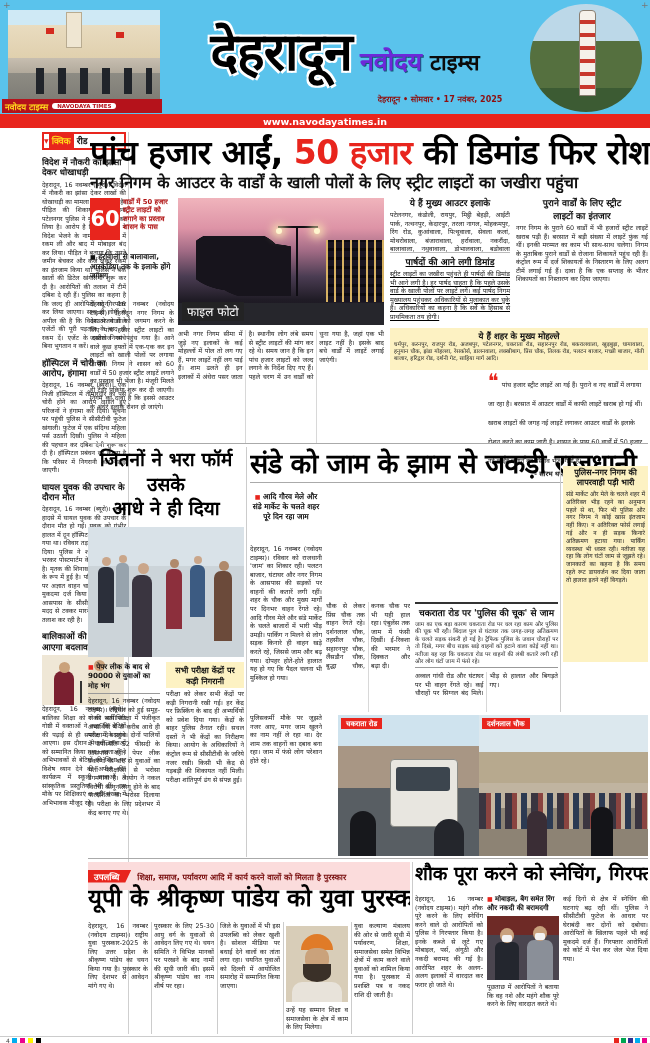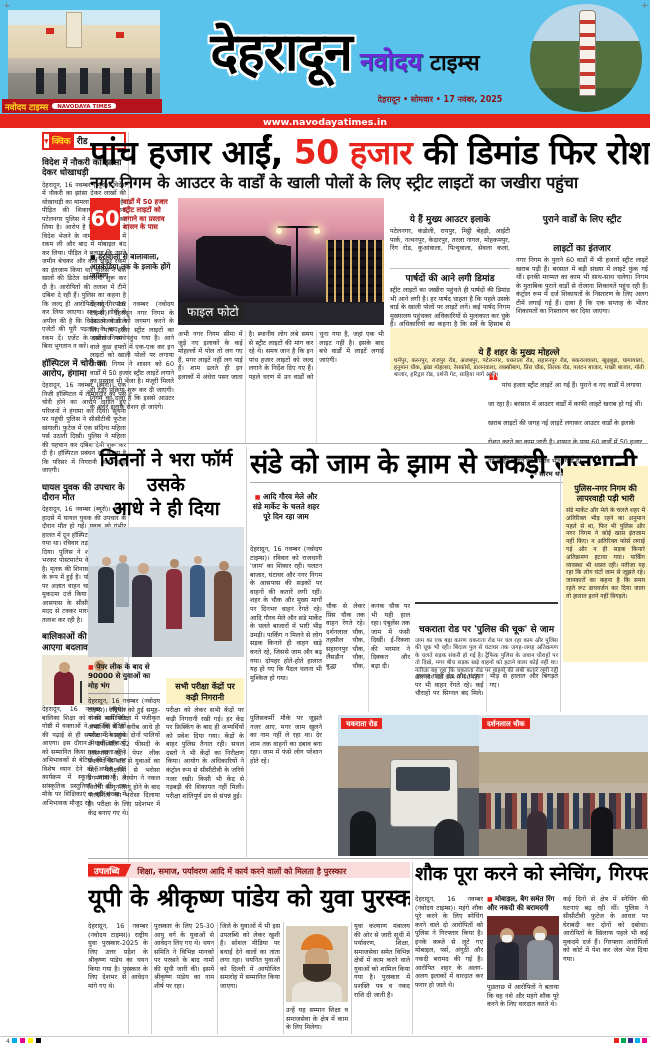--- a/index.html
+++ b/index.html
@@ -8,21 +8,21 @@
   .abs{position:absolute;}
   .bt{position:absolute;font-size:6.4px;line-height:1.34;text-align:justify;color:#1c1c1c;overflow:hidden;}
   .ctr{text-align:center;}
   .ph{position:absolute;overflow:hidden;background:#c9c9c9;}
   .chip{position:absolute;left:3px;top:3px;background:#e8251d;color:#fff;font-size:7px;font-weight:bold;padding:1px 5px;z-index:3;}
   .capchip{position:absolute;left:4px;bottom:4px;background:rgba(35,35,35,.88);color:#fff;font-size:12px;padding:1px 5px;z-index:3;}
   .vr{position:absolute;width:1px;background:#cccccc;}
   .hrule{position:absolute;height:1px;background:#aaaaaa;}
   .cols2{column-count:2;column-gap:6px;column-rule:1px solid #d8d8d8;}
   .cols3{column-count:3;column-gap:6px;column-rule:1px solid #d8d8d8;}
-  .boxhead{font-weight:bold;text-align:center;color:#111;margin-top:16px;}
+  .boxhead{font-weight:bold;text-align:center;color:#111;}
   .yellow{background:#fdf2c3;}
   .qr-h{font-size:8.6px;font-weight:bold;color:#111;margin:7px 0 3px;line-height:1.2;}
   .qr-b{font-size:6.3px;line-height:1.35;text-align:justify;color:#1c1c1c;margin:0;}
   .regsq{display:inline-block;width:5px;height:5px;margin-right:1px;vertical-align:middle;}
 </style>
 </head>
 <body>
 
 <div id="sheet">
 
@@ -107,21 +107,21 @@
     <div class="abs" style="left:148px;top:42px;width:58px;height:62px;background:#191520;background-image:repeating-linear-gradient(90deg,rgba(236,195,106,.9) 0 2px,transparent 2px 8px),repeating-linear-gradient(0deg,transparent 0 6px,rgba(0,0,0,.5) 6px 9px);"></div>
     <div class="abs" style="left:0;bottom:0;width:206px;height:22px;background:#26262c;"></div>
     <span class="capchip">फाइल फोटो</span>
   </div>
   <div class="bt cols3" style="left:178px;top:330px;width:206px;height:113px;">अभी नगर निगम सीमा में जुड़े नए इलाकों के कई मोहल्लों में पोल तो लग गए हैं, मगर लाइटें नहीं लग पाई हैं। शाम ढलते ही इन इलाकों में अंधेरा पसर जाता है। स्थानीय लोग लंबे समय से स्ट्रीट लाइटों की मांग कर रहे थे। समय जान है कि इन पांच हजार लाइटों को जल्द लगाने के निर्देश दिए गए हैं। पहले चरण में उन वार्डों को चुना गया है, जहां एक भी लाइट नहीं है। इसके बाद बचे वार्डों में लाइटें लगाई जाएंगी।</div>
 
   <div class="abs" style="left:390px;top:196px;width:120px;height:128px;">
     <div class="boxhead" style="font-size:9px;">ये हैं मुख्य आउटर इलाके</div>
     <div style="font-size:6.4px;line-height:1.34;text-align:justify;color:#1c1c1c;margin-top:2px;">पटेलनगर, कंडोली, रायपुर, मिट्ठी बेहड़ी, आईटी पार्क, नत्थनपुर, केदारपुर, तरला नागल, मोहकमपुर, रिंग रोड, कुआंवाला, पित्थूवाला, सेवला कलां, मोथरोवाला, बंजारावाला, हर्रावाला, नकरौंदा, बालावाला, नथुवावाला, डोभालवाला, बडोवाला आदि।</div>
   </div>
-  <div class="abs" style="left:390px;top:252px;width:120px;height:74px;background:#fff;">
+  <div class="abs" style="left:390px;top:252px;width:120px;height:74px;background:#fff;text-decoration:underline;">
     <div class="boxhead" style="font-size:9px;border-top:1px solid #bbb;padding-top:2px;">पार्षदों की आने लगी डिमांड</div>
     <div style="font-size:6.4px;line-height:1.34;text-align:justify;color:#1c1c1c;margin-top:2px;">स्ट्रीट लाइटों का जखीरा पहुंचते ही पार्षदों की डिमांड भी आने लगी है। हर पार्षद चाहता है कि पहले उसके वार्ड के खाली पोलों पर लाइटें लगें। कई पार्षद निगम मुख्यालय पहुंचकर अधिकारियों से मुलाकात कर चुके हैं। अधिकारियों का कहना है कि सर्वे के हिसाब से प्राथमिकता तय होगी।</div>
   </div>
 
   <div class="abs" style="left:516px;top:196px;width:132px;height:130px;">
     <div class="boxhead" style="font-size:9px;">पुराने वार्डों के लिए स्ट्रीट</div>
     <div class="boxhead" style="font-size:9px;">लाइटों का इंतजार</div>
     <div style="font-size:6.4px;line-height:1.34;text-align:justify;color:#1c1c1c;margin-top:2px;">नगर निगम के पुराने 60 वार्डों में भी हजारों स्ट्रीट लाइटें खराब पड़ी हैं। बरसात में बड़ी संख्या में लाइटें फुंक गई थीं। इनकी मरम्मत का काम भी साथ-साथ चलेगा। निगम के मुताबिक पुराने वार्डों से रोजाना शिकायतें पहुंच रही हैं। कंट्रोल रूम में दर्ज शिकायतों के निस्तारण के लिए अलग टीमें लगाई गई हैं। दावा है कि एक सप्ताह के भीतर शिकायतों का निस्तारण कर दिया जाएगा।</div>
   </div>
 
@@ -207,21 +207,21 @@
   </div>
   <div class="ph" style="left:479px;top:715px;width:169px;height:141px;background:linear-gradient(180deg,#dce8ee 0 26%,#b7a98e 26% 48%,#c0b4a0 48% 66%,#8d8374 66% 100%);">
     <span class="chip">दर्शनलाल चौक</span>
     <div class="abs" style="left:0;top:78px;width:169px;height:36px;background:repeating-linear-gradient(90deg,#3a3540 0 7px,#8a4440 7px 12px,#c8b8a0 12px 16px,#2c3a52 16px 22px,transparent 22px 26px);"></div>
     <div class="abs" style="left:48px;top:96px;width:20px;height:45px;background:#3a2d35;border-radius:9px 9px 0 0;"></div>
     <div class="abs" style="left:112px;top:92px;width:22px;height:49px;background:#141418;border-radius:10px 10px 0 0;"></div>
   </div>
 
   <div class="hrule" style="left:88px;top:858px;width:560px;"></div>
 
-  <div class="abs" style="left:88px;top:862px;width:322px;height:16px;background:#fbdcdc;display:flex;align-items:center;">
+  <div class="abs" style="left:88px;top:862px;width:322px;height:28px;background:#fbdcdc;display:flex;align-items:center;">
     <span style="background:#e8251d;color:#fff;font-size:8.5px;font-weight:bold;padding:1px 12px 1px 6px;clip-path:polygon(0 0,100% 0,86% 100%,0 100%);">उपलब्धि</span>
     <span style="font-size:8px;font-weight:bold;color:#7a1010;margin-left:6px;">शिक्षा, समाज, पर्यावरण आदि में कार्य करने वालों को मिलता है पुरस्कार</span>
   </div>
   <div class="abs ctr" style="left:88px;top:880px;width:322px;font-size:24px;font-weight:bold;color:#000;white-space:nowrap;overflow:hidden;">यूपी के श्रीकृष्ण पांडेय को युवा पुरस्कार</div>
   <div class="bt" style="left:88px;top:922px;width:60px;height:112px;">देहरादून, 16 नवम्बर (नवोदय टाइम्स)। राष्ट्रीय युवा पुरस्कार-2025 के लिए उत्तर प्रदेश के श्रीकृष्ण पांडेय का चयन किया गया है। पुरस्कार के लिए देशभर से आवेदन मांगे गए थे।</div>
   <div class="vr" style="left:151px;top:922px;height:112px;"></div>
   <div class="bt" style="left:154px;top:922px;width:60px;height:112px;">पुरस्कार के लिए 25-30 आयु वर्ग के युवाओं से आवेदन लिए गए थे। चयन समिति ने विभिन्न मानकों पर परखने के बाद नामों की सूची जारी की। इसमें श्रीकृष्ण पांडेय का नाम शीर्ष पर रहा।</div>
   <div class="vr" style="left:217px;top:922px;height:112px;"></div>
   <div class="bt" style="left:220px;top:922px;width:60px;height:112px;">जिले के युवाओं में भी इस उपलब्धि को लेकर खुशी है। सोशल मीडिया पर बधाई देने वालों का तांता लगा रहा। चयनित युवाओं को दिल्ली में आयोजित समारोह में सम्मानित किया जाएगा।</div>
   <div class="vr" style="left:283px;top:922px;height:112px;"></div>

